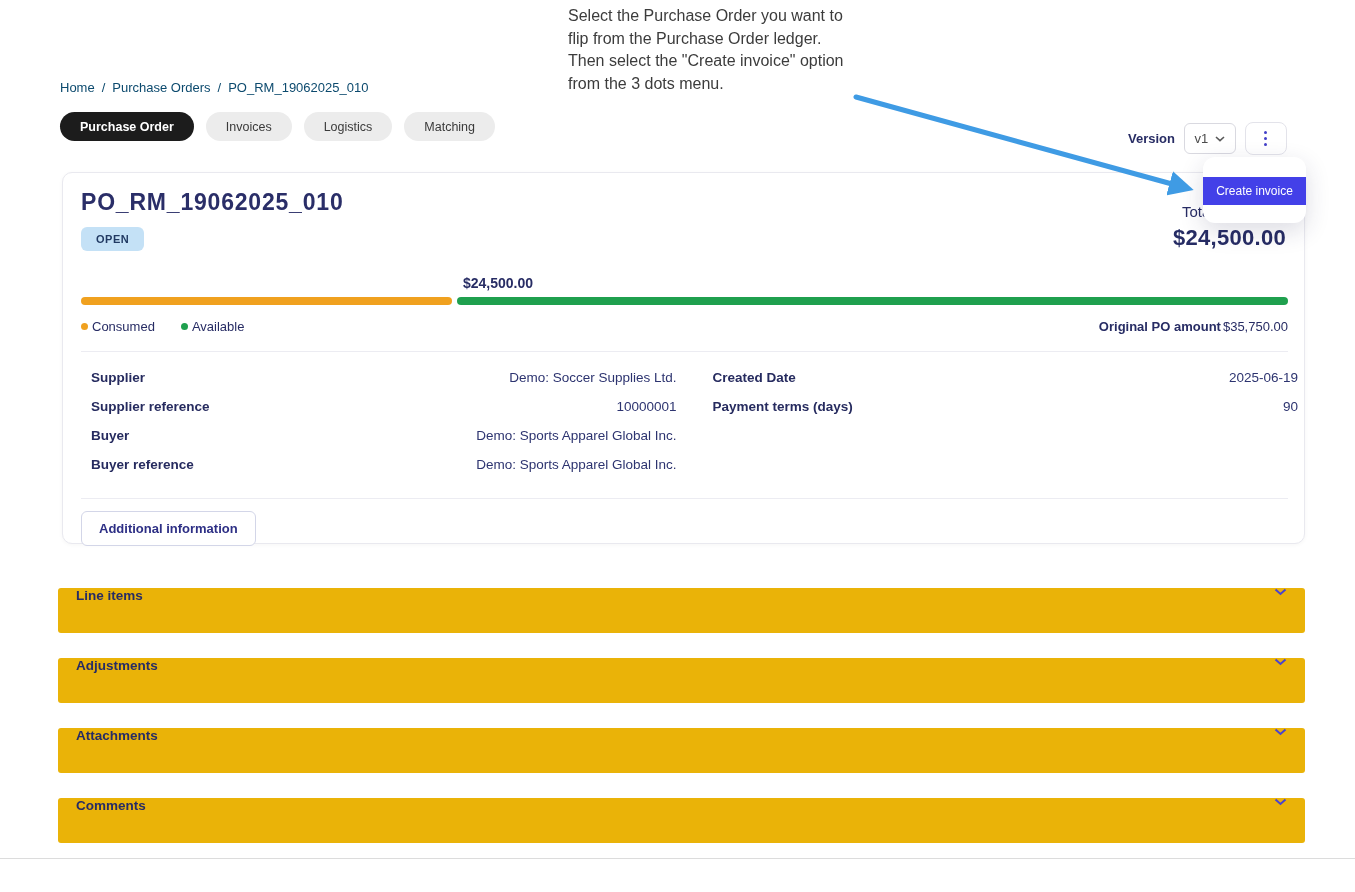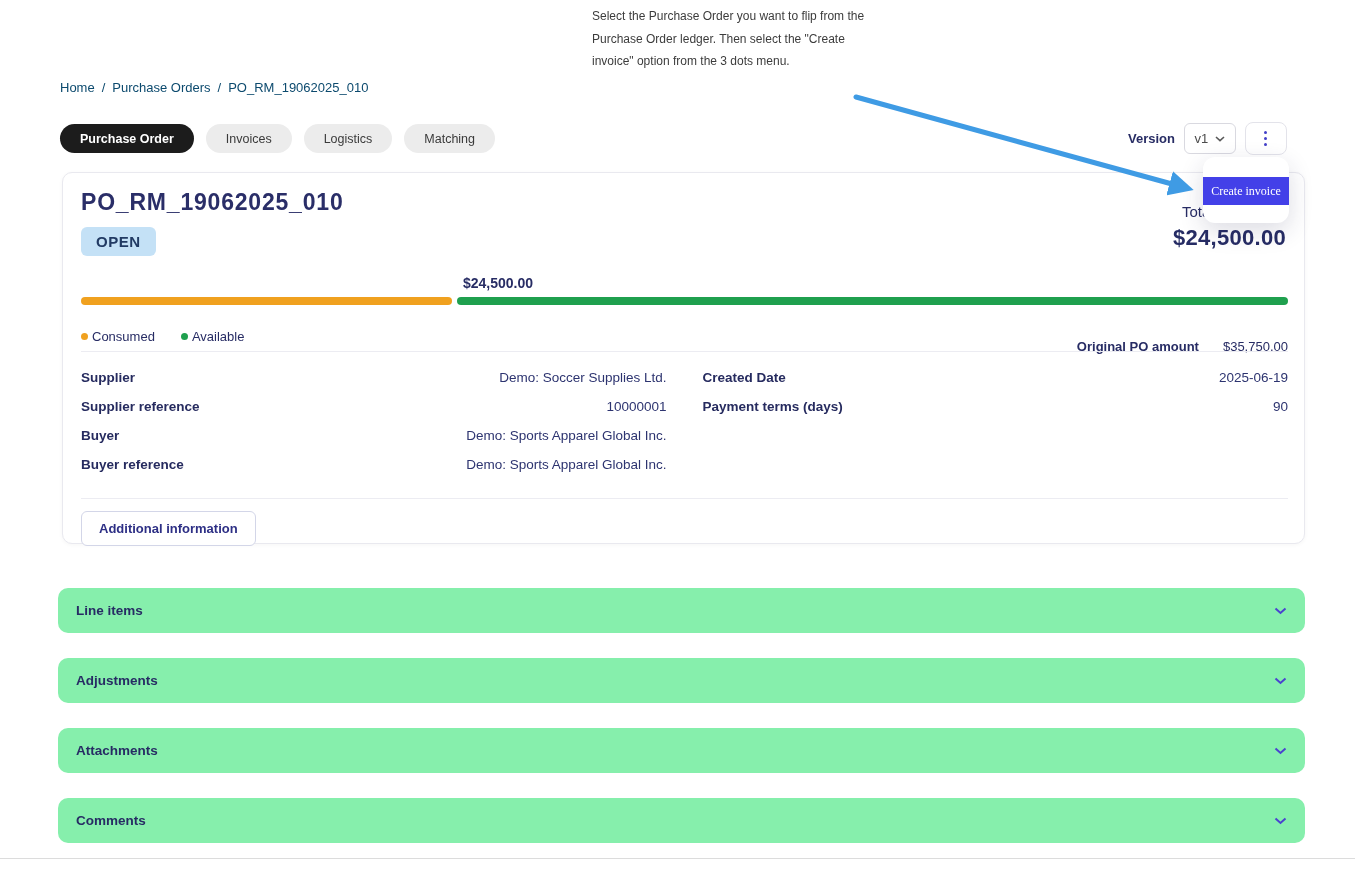--- a/index.html
+++ b/index.html
@@ -4,32 +4,32 @@
 <style>
   html,body{margin:0;padding:0;}
   body{
     width:1355px;height:892px;position:relative;overflow:hidden;
     background:#ffffff;color:#272c64;
     font-family:"Liberation Sans", sans-serif;
     -webkit-font-smoothing:antialiased;
   }
   
   .annotation{
-    position:absolute;left:592px;top:5px;width:288px;
-    font-size:12px;line-height:22.5px;color:#3c3c3c;z-index:25;
+    position:absolute;left:568px;top:5px;width:288px;
+    font-size:16px;line-height:22.5px;color:#3c3c3c;z-index:25;
   }
   .arrow-svg{position:absolute;left:0;top:0;z-index:30;pointer-events:none;}
   
   .breadcrumb{
     position:absolute;left:60px;top:80px;font-size:13px;color:#0c4a6e;
     display:flex;gap:7px;align-items:center;z-index:2;
   }
   .crumb{cursor:pointer;}
   
-  .tabs{position:absolute;left:60px;top:124px;display:flex;gap:12px;z-index:2;}
+  .tabs{position:absolute;left:60px;top:112px;display:flex;gap:12px;z-index:2;}
   .pill{
     height:29px;padding:0 20px;border-radius:15px;display:flex;align-items:center;
     font-size:12.5px;background:#ececec;color:#3a3a3a;cursor:pointer;white-space:nowrap;
   }
   .pill.active{background:#1c1c1c;color:#ffffff;font-weight:bold;}
   
   .toolbar{position:absolute;top:122px;left:1128px;display:flex;align-items:center;gap:9px;z-index:5;}
   .version-label{font-size:13px;font-weight:bold;color:#272c64;}
   .select-box{
     width:52px;height:31px;border:1px solid #d9d9e0;border-radius:6px;background:#fff;
@@ -37,79 +37,79 @@
     cursor:pointer;box-sizing:border-box;
   }
   .kebab-btn{
     width:42px;height:33px;border:1px solid #e3e3ea;border-radius:8px;background:#fff;
     display:flex;align-items:center;justify-content:center;cursor:pointer;box-sizing:border-box;
   }
   .kebab{display:flex;flex-direction:column;gap:3px;}
   .kebab span{width:3px;height:3px;border-radius:50%;background:#4340c8;display:block;}
   
   .menu-panel{
-    position:absolute;left:1203px;top:157px;width:86px;height:66px;background:#fff;
-    border-radius:12px;box-shadow:0 8px 24px rgba(40,40,80,.16);z-index:20;font-family:Liberation Serif, serif;
+    position:absolute;left:1203px;top:157px;width:103px;height:66px;background:#fff;
+    border-radius:12px;box-shadow:0 8px 24px rgba(40,40,80,.16);z-index:20;
   }
   .menu-item{
     position:absolute;left:0;top:20px;width:100%;height:28px;background:#4340e8;
     color:#fff;font-size:12px;display:flex;align-items:center;justify-content:center;cursor:pointer;
   }
   
   .card{
     position:absolute;left:62px;top:172px;width:1243px;height:372px;background:#fff;
     border:1px solid #e9e9ef;border-radius:10px;box-shadow:0 1px 4px rgba(0,0,0,.04);
     box-sizing:border-box;z-index:1;
   }
   .po-title{
     position:absolute;left:18px;top:16px;font-size:23px;font-weight:bold;
     letter-spacing:.8px;color:#2a2e68;
   }
   .status-badge{
     position:absolute;left:18px;top:54px;background:#c4e1f6;color:#213a63;
-    font-size:15px;font-weight:bold;letter-spacing:.5px;border-radius:6px;
+    font-size:11px;font-weight:bold;letter-spacing:.5px;border-radius:6px;
     padding:6px 15px;
   }
   .total-block{position:absolute;top:30px;right:18px;text-align:center;}
   .total-label{font-size:15px;color:#272c64;}
   .total-value{font-size:22px;font-weight:bold;color:#262c64;margin-top:5px;letter-spacing:.3px;}
   .progress-labels{position:absolute;left:18px;top:102px;width:1207px;display:flex;gap:4px;}
   .progress-labels div{text-align:center;font-size:14px;font-weight:bold;color:#272c64;}
   .progress-bar{position:absolute;left:18px;top:124px;width:1207px;display:flex;gap:5px;}
   .seg{height:8px;border-radius:4px;}
   .seg.consumed{background:#f0a11f;}
   .seg.available{background:#1fa04e;}
   .legend-row{
     position:absolute;left:18px;top:146px;width:1207px;display:flex;
     justify-content:space-between;align-items:center;font-size:13px;
   }
   .legend-left{display:flex;gap:26px;align-items:center;}
   .legend-item{display:flex;gap:4px;align-items:center;color:#272c64;}
   .dot{width:7px;height:7px;border-radius:50%;display:block;}
   .dot.orange{background:#f0a11f;}
   .dot.green{background:#1fa04e;}
-  .original-po{display:flex;gap:24px;align-items:flex-start;color:#272c64;margin-top:20px;}
+  .original-po{display:flex;gap:2px;align-items:flex-start;color:#272c64;}
   .original-po .lbl{font-weight:bold;}
   .hr1{position:absolute;left:18px;top:178px;width:1207px;height:1px;background:#ececf2;}
   .fields{
-    position:absolute;left:18px;top:190px;width:1207px;display:grid;
+    position:absolute;left:28px;top:190px;width:1207px;display:grid;
     grid-template-columns:1fr 1fr;column-gap:36px;align-items:start;
   }
   .frow{display:flex;justify-content:space-between;align-items:center;height:29px;font-size:13.5px;}
   .flabel{font-weight:bold;color:#262b5f;}
   .fvalue{color:#2d3470;}
   .hr2{position:absolute;left:18px;top:325px;width:1207px;height:1px;background:#ececf2;}
   .additional-btn{
     position:absolute;left:18px;top:338px;border:1px solid #d3d6e8;border-radius:6px;
     background:#fff;padding:9px 17px;font-size:13px;font-weight:bold;color:#2d2f85;cursor:pointer;
   }
   
   .section{
-    position:absolute;left:58px;width:1247px;height:45px;background:#86efac;border-radius:10px;
-    display:flex;align-items:center;justify-content:space-between;padding:0 18px;
+    position:absolute;left:58px;width:1247px;height:45px;background:#eab308;border-radius:3px;
+    display:flex;align-items:flex-start;justify-content:space-between;padding:0 18px;
     box-sizing:border-box;cursor:pointer;z-index:1;
   }
   .section-label{font-size:13.5px;font-weight:bold;color:#272c64;}
   .bottom-line{position:absolute;left:0;top:858px;width:1355px;height:1px;background:#dcdcdc;}
 </style>
 </head>
 <body>
 
 <div class="annotation">Select the Purchase Order you want to flip from the Purchase Order ledger. Then select the "Create invoice" option from the 3 dots menu.</div>
 

